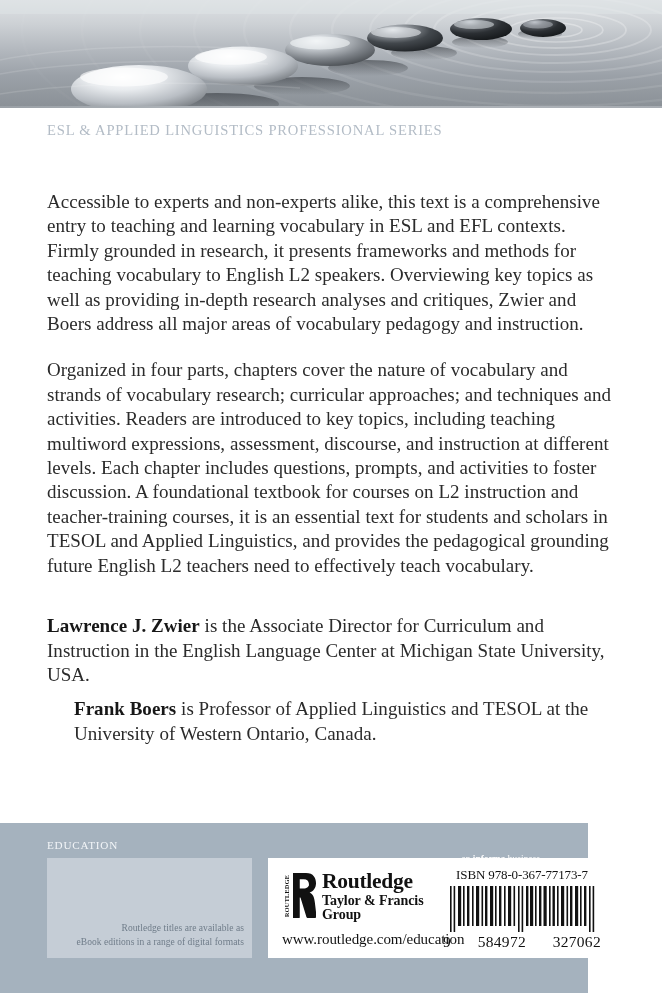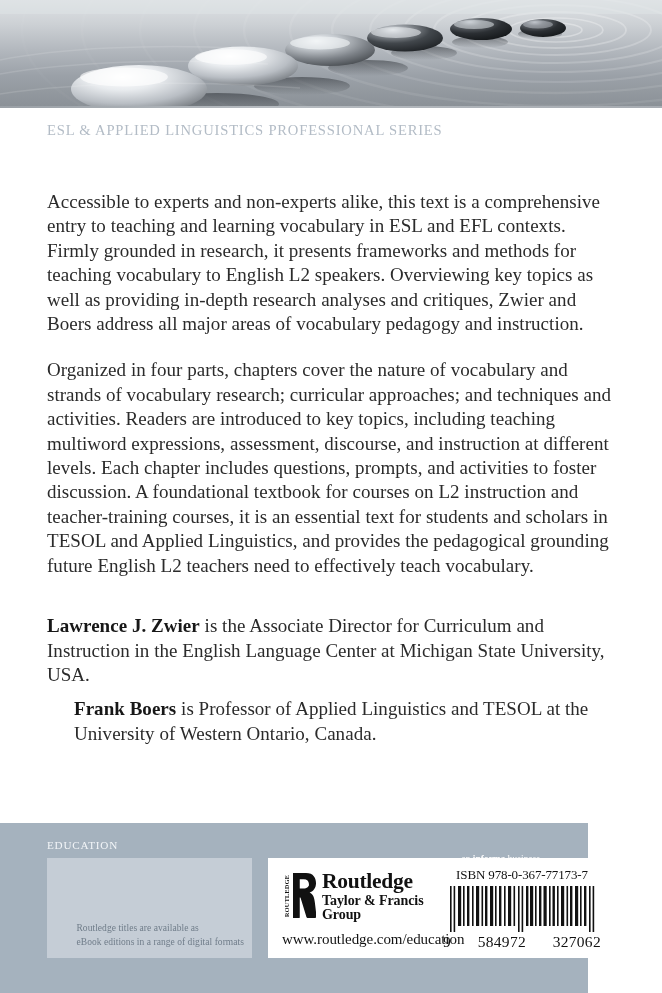--- a/index.html
+++ b/index.html
@@ -121,20 +121,21 @@
     top: 858px - 823px;
     top: 35px;
     width: 205px;
     height: 100px;
     background: #c5cdd6;
   }
   .ebook-text {
     position: absolute;
     right: 8px;
     bottom: 9px;
+    text-align: right;
     font-size: 9.5px;
     line-height: 13.5px;
     color: #6f7c89;
     letter-spacing: 0.005em;
   }
 
   .logo-box {
     position: absolute;
     left: 268px;
     top: 35px;

